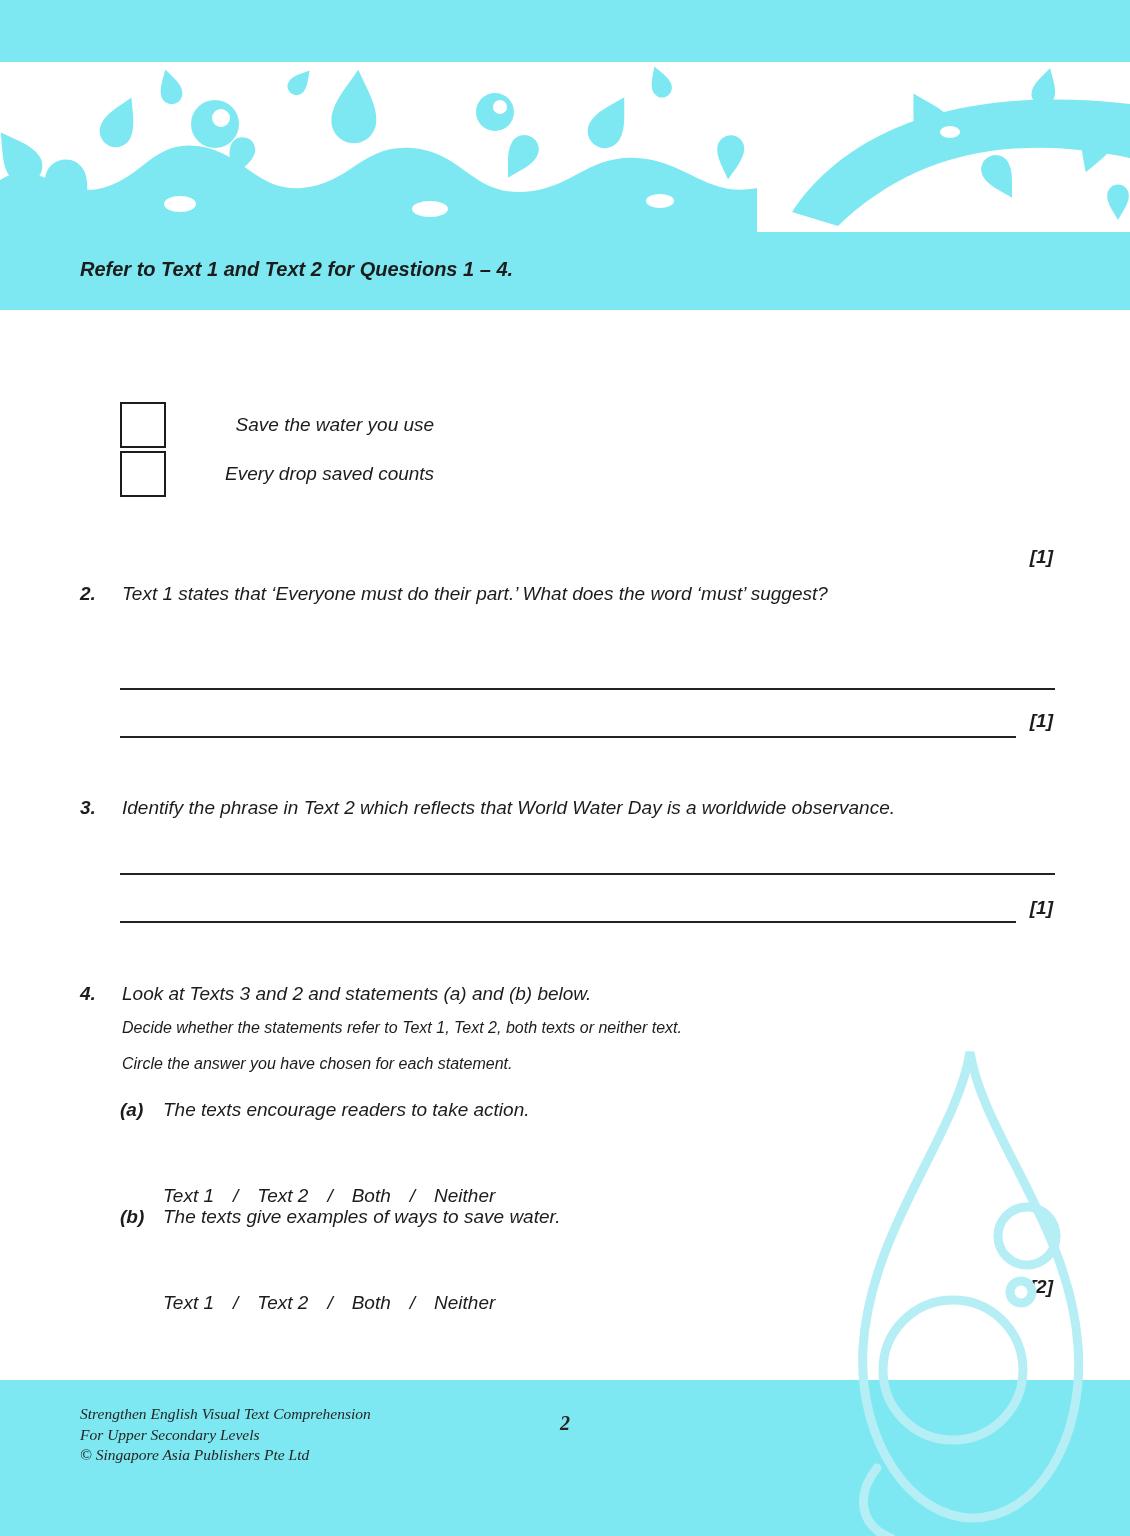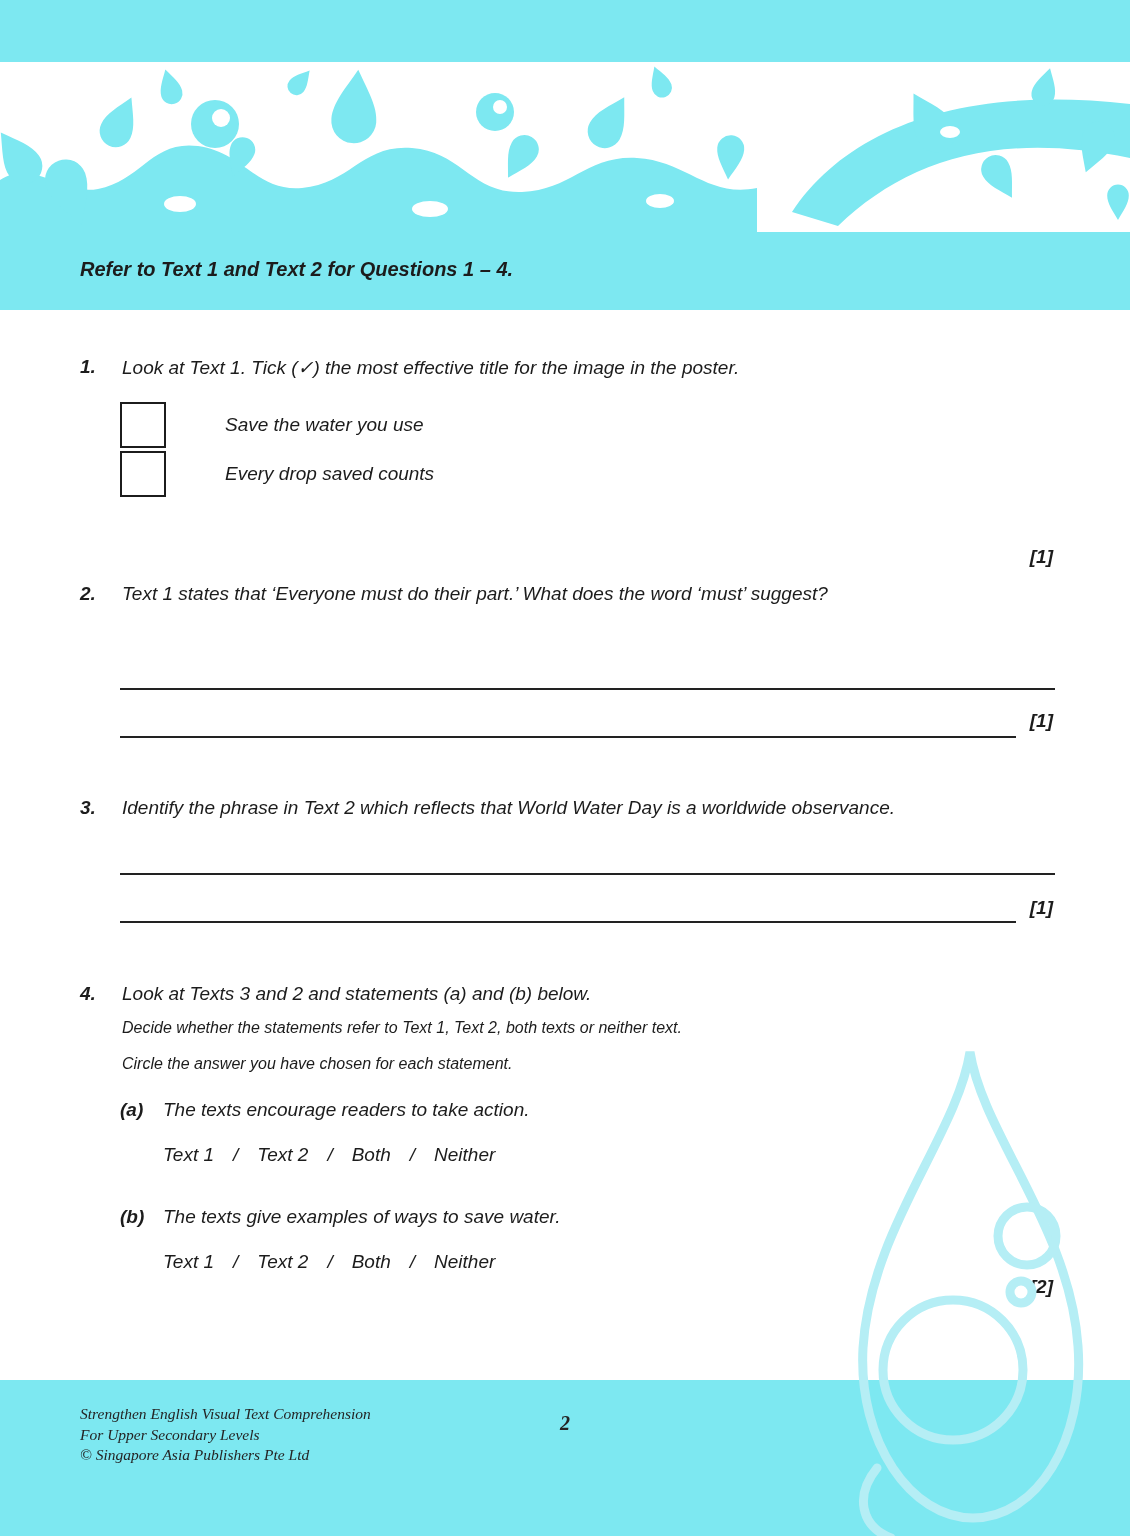--- a/index.html
+++ b/index.html
@@ -21,32 +21,32 @@
   .splash-svg { position:absolute; left:0; top:62px; width:1130px; height:170px; color:var(--cyan); }
   .big-drop-svg { position:absolute; left:815px; top:1040px; width:310px; height:500px; color:var(--drop-outline); z-index:2; }
 
   .instruction { position:absolute; left:80px; top:258px; font-size:20px; font-weight:bold; z-index:2; }
 
   .q-head { position:absolute; left:80px; right:60px; font-size:19px; }
   .q-num { display:inline-block; width:42px; font-weight:bold; vertical-align:top; }
   .q-text { display:inline-block; width:calc(100% - 48px); vertical-align:top; }
 
   .tick-options { position:absolute; left:120px; top:400px; }
-  .tick-row { display:flex; align-items:center; height:49px; }
+  .tick-row { display:flex; align-items:center; height:49px;justify-content:space-between; }
   .tickbox { width:46px; height:46px; box-sizing:border-box; border:2px solid var(--ink); background:#ffffff; flex:0 0 auto; }
   .tick-label { margin-left:59px; font-size:19px; white-space:nowrap; }
 
   .answer-line { position:absolute; height:0; border-bottom:2px solid #222222; }
 
   .marks { position:absolute; right:77px; font-size:19px; font-weight:bold; }
 
   .q4-line { position:absolute; left:122px; right:60px; font-size:16px; }
   .part-label { position:absolute; left:120px; font-size:19px; font-weight:bold; }
   .part-text { position:absolute; left:163px; right:60px; font-size:19px; }
-  .choices { position:absolute; left:163px; display:flex; gap:19px; font-size:19px; }
+  .choices { position:absolute; left:163px; display:flex; gap:19px; font-size:19px;margin-top:41px; }
   .choices .slash { color:var(--ink); }
 
   .footer-text { position:absolute; left:0; top:1344px; width:100%; height:156px; z-index:3; pointer-events:none; }
   .footer-left { position:absolute; left:80px; top:60px; font-family:"Liberation Serif", serif; font-size:15.5px; line-height:20.5px; color:#242424; }
   .footer-center { position:absolute; left:0; width:100%; top:68px; text-align:center; font-family:"Liberation Serif", serif; color:#242424; }
   .footer-page-num { font-size:20px; font-weight:bold; line-height:22px; }
   .footer-exercise { font-size:16.5px; line-height:24px; }
 </style>
 </head>
 <body>
@@ -87,23 +87,20 @@
       <ellipse cx="180" cy="142" rx="16" ry="8"></ellipse>
       <ellipse cx="430" cy="147" rx="18" ry="8"></ellipse>
       <ellipse cx="660" cy="139" rx="14" ry="7"></ellipse>
       <ellipse cx="950" cy="70" rx="10" ry="6"></ellipse>
     </g>
   </svg>
 
   <div class="band header-band"></div>
   <div class="instruction">Refer to Text 1 and Text 2 for Questions 1 – 4.</div>
 
-  <div class="q-head" style="top:356px">
-    <span class="q-num">1.</span><span class="q-text">Look at Text 1. Tick (✓) the most effective title for the image in the poster.</span>
-  </div>
 
   <div class="tick-options">
     <div class="tick-row">
       <span class="tickbox"></span>
       <span class="tick-label">Save the water you use</span>
     </div>
     <div class="tick-row">
       <span class="tickbox"></span>
       <span class="tick-label">Every drop saved counts</span>
     </div>

